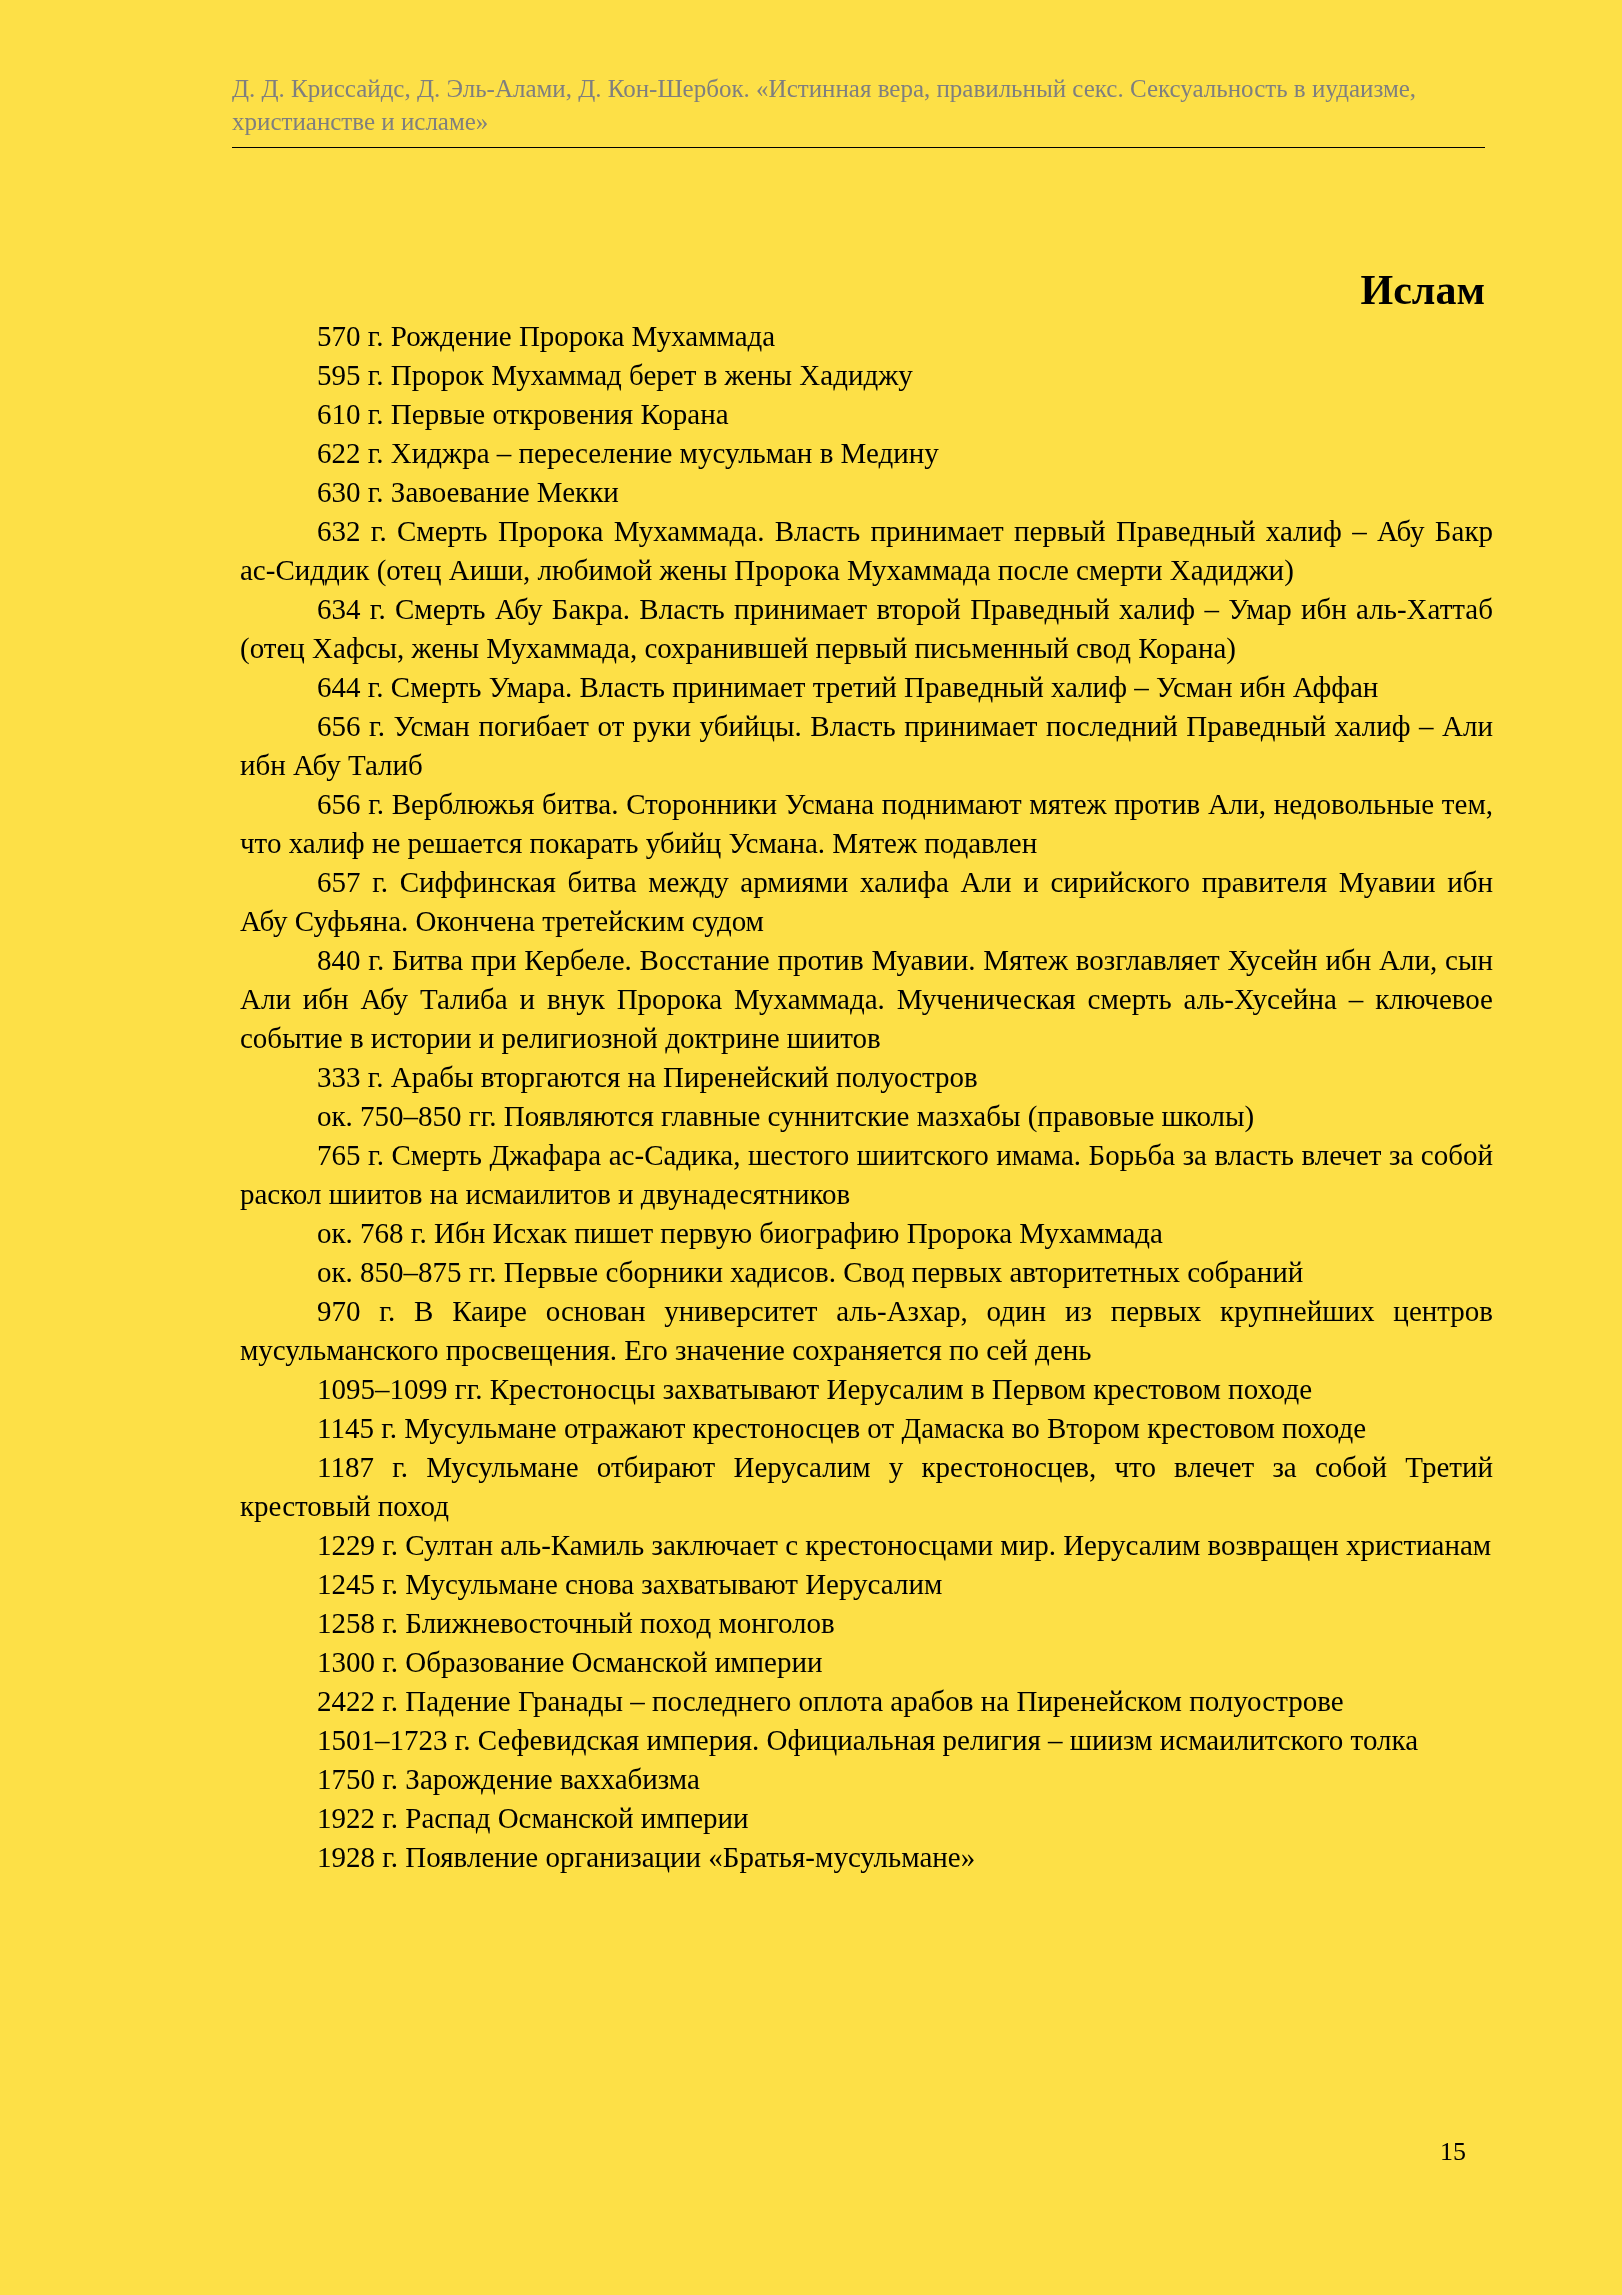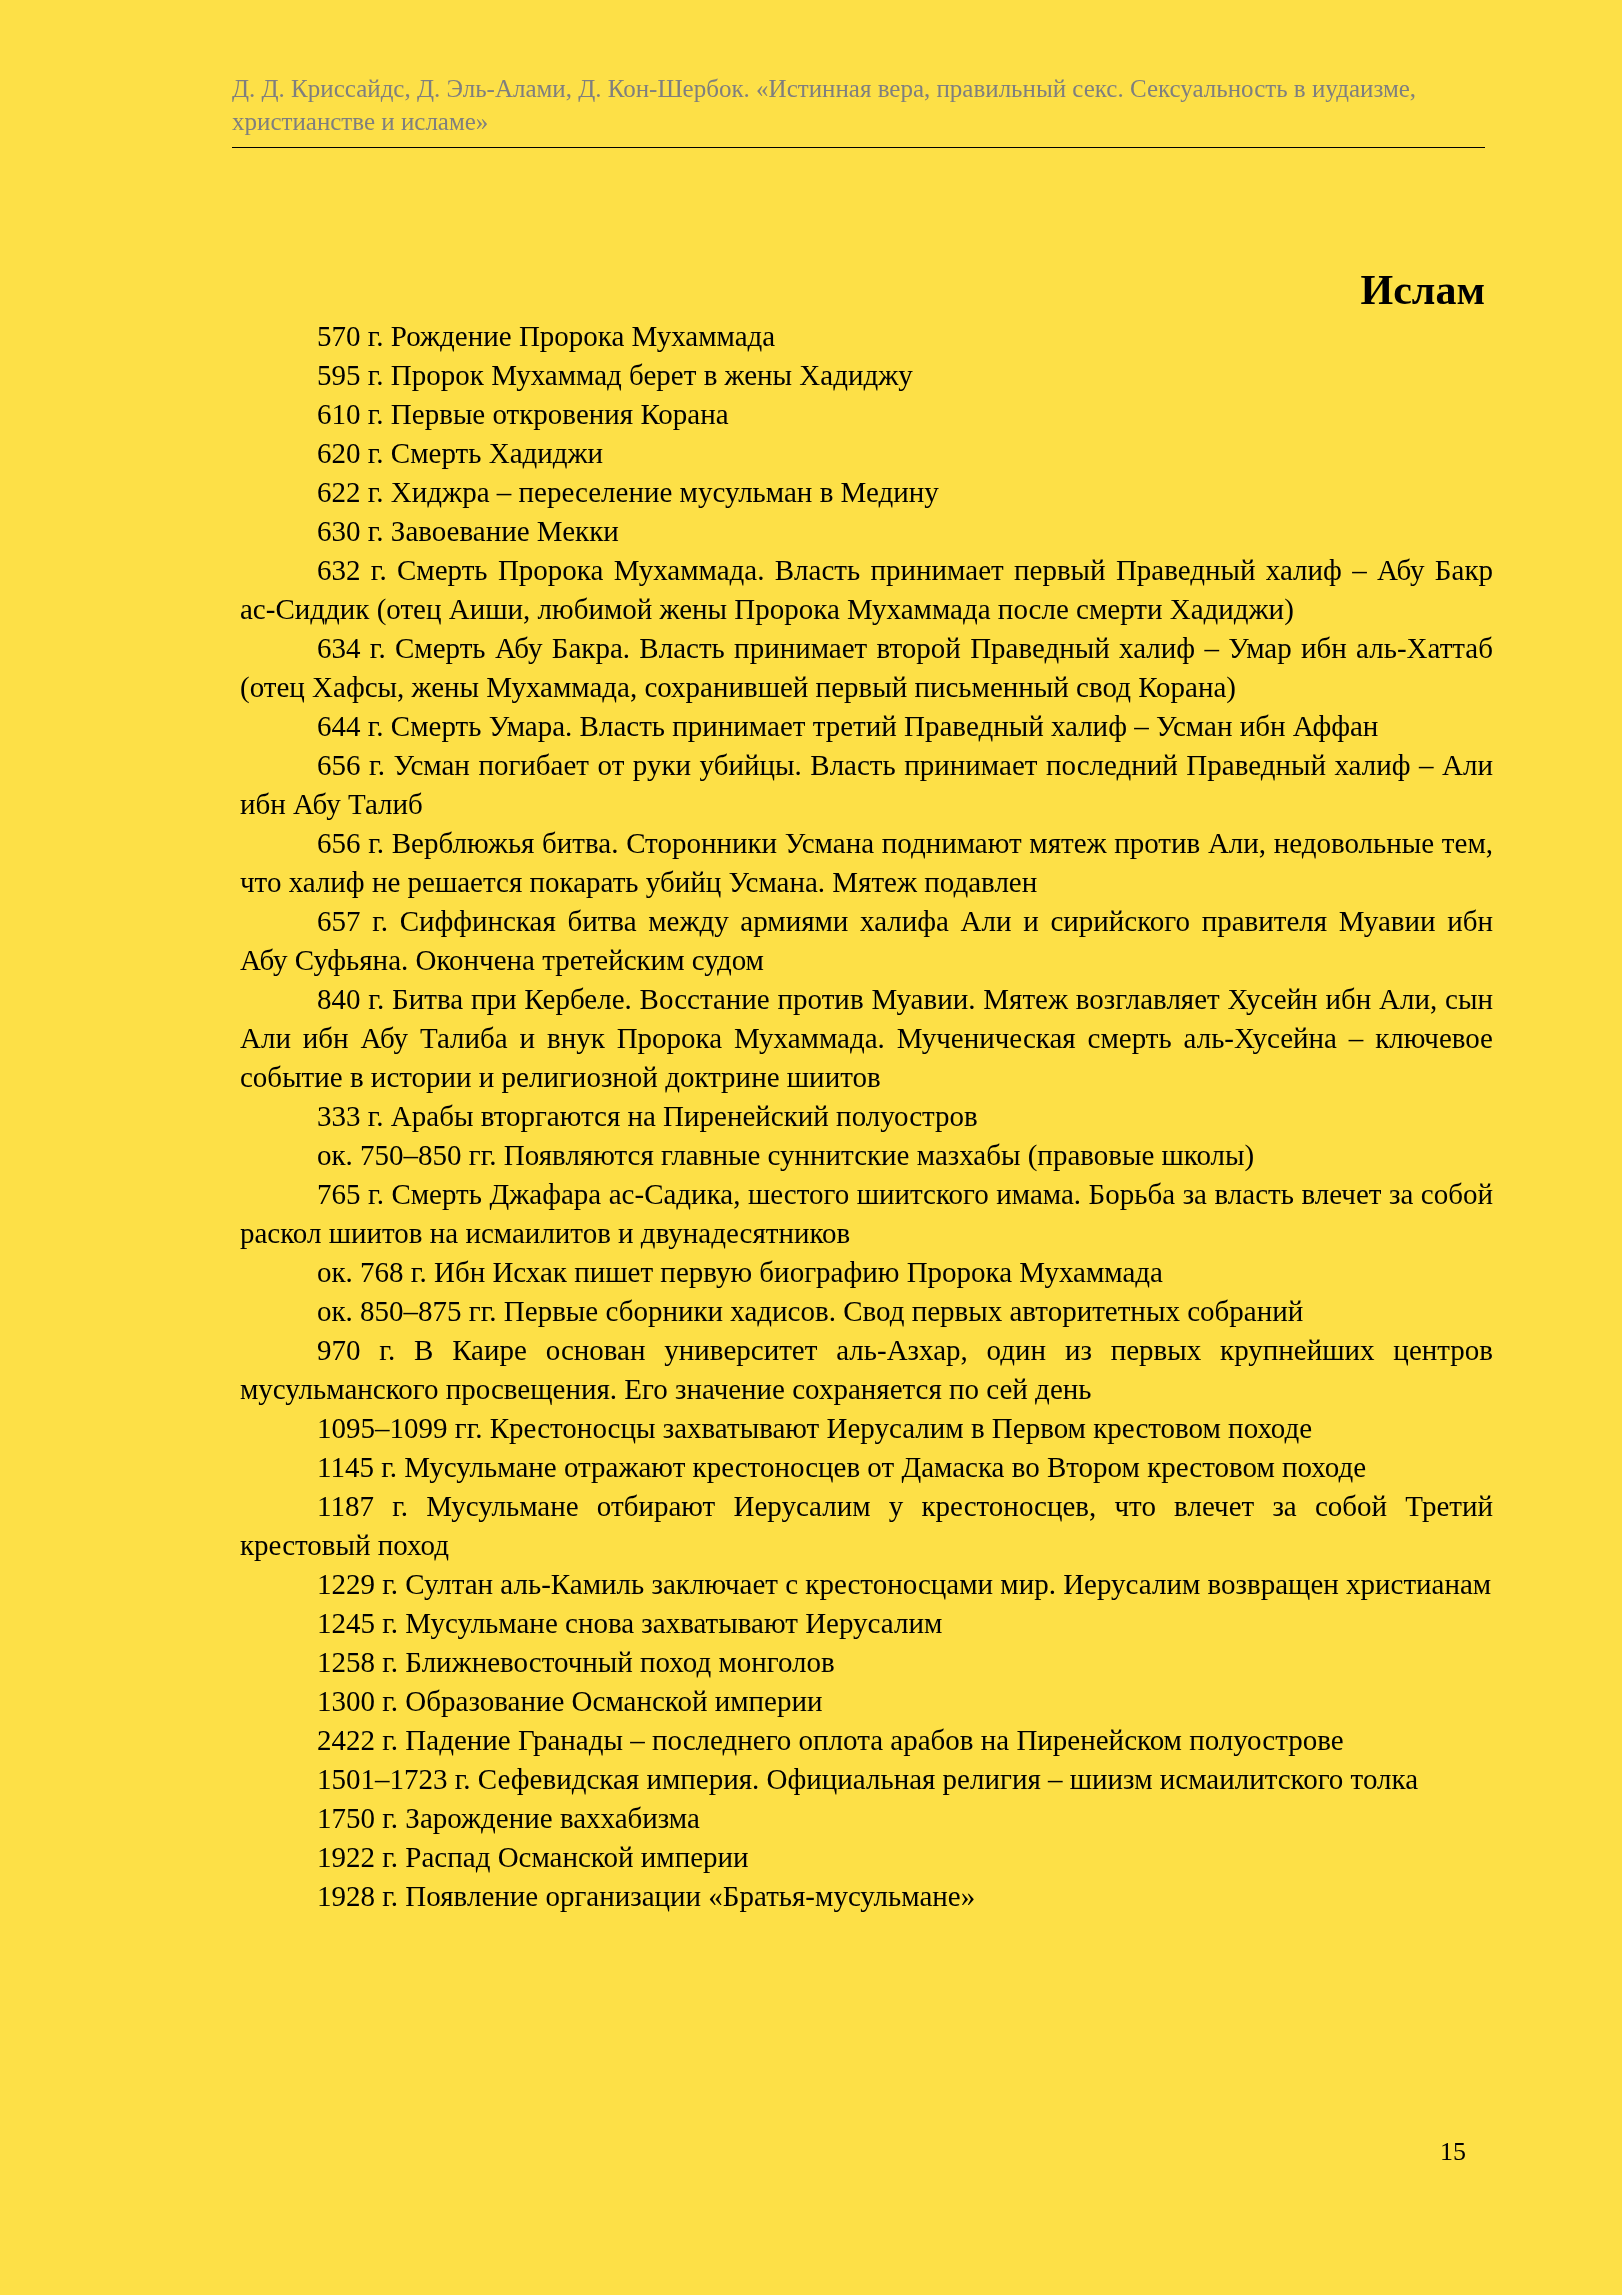--- a/index.html
+++ b/index.html
@@ -37,21 +37,20 @@
 <div class="page">
   <div class="running-head">Д. Д. Криссайдс, Д. Эль-Алами, Д. Кон-Шербок. «Истинная вера, правильный секс. Сексуальность в иудаизме, христианстве и исламе»</div>
   <div class="head-rule"></div>
 
   <h1 class="title">Ислам</h1>
 
   <div class="body">
     <p class="entry single">570 г. Рождение Пророка Мухаммада</p>
     <p class="entry single">595 г. Пророк Мухаммад берет в жены Хадиджу</p>
     <p class="entry single">610 г. Первые откровения Корана</p>
-    <p class="entry single">620 г. Смерть Хадиджи</p>
     <p class="entry single">622 г. Хиджра – переселение мусульман в Медину</p>
     <p class="entry single">630 г. Завоевание Мекки</p>
     <p class="entry">632 г. Смерть Пророка Мухаммада. Власть принимает первый Праведный халиф – Абу Бакр ас-Сиддик (отец Аиши, любимой жены Пророка Мухаммада после смерти Хадиджи)</p>
     <p class="entry">634 г. Смерть Абу Бакра. Власть принимает второй Праведный халиф – Умар ибн аль-Хаттаб (отец Хафсы, жены Мухаммада, сохранившей первый письменный свод Корана)</p>
     <p class="entry single">644 г. Смерть Умара. Власть принимает третий Праведный халиф – Усман ибн Аффан</p>
     <p class="entry">656 г. Усман погибает от руки убийцы. Власть принимает последний Праведный халиф – Али ибн Абу Талиб</p>
     <p class="entry">656 г. Верблюжья битва. Сторонники Усмана поднимают мятеж против Али, недовольные тем, что халиф не решается покарать убийц Усмана. Мятеж подавлен</p>
     <p class="entry">657 г. Сиффинская битва между армиями халифа Али и сирийского правителя Муавии ибн Абу Суфьяна. Окончена третейским судом</p>
     <p class="entry">840 г. Битва при Кербеле. Восстание против Муавии. Мятеж возглавляет Хусейн ибн Али, сын Али ибн Абу Талиба и внук Пророка Мухаммада. Мученическая смерть аль-Хусейна – ключевое событие в истории и религиозной доктрине шиитов</p>
     <p class="entry single">333 г. Арабы вторгаются на Пиренейский полуостров</p>

